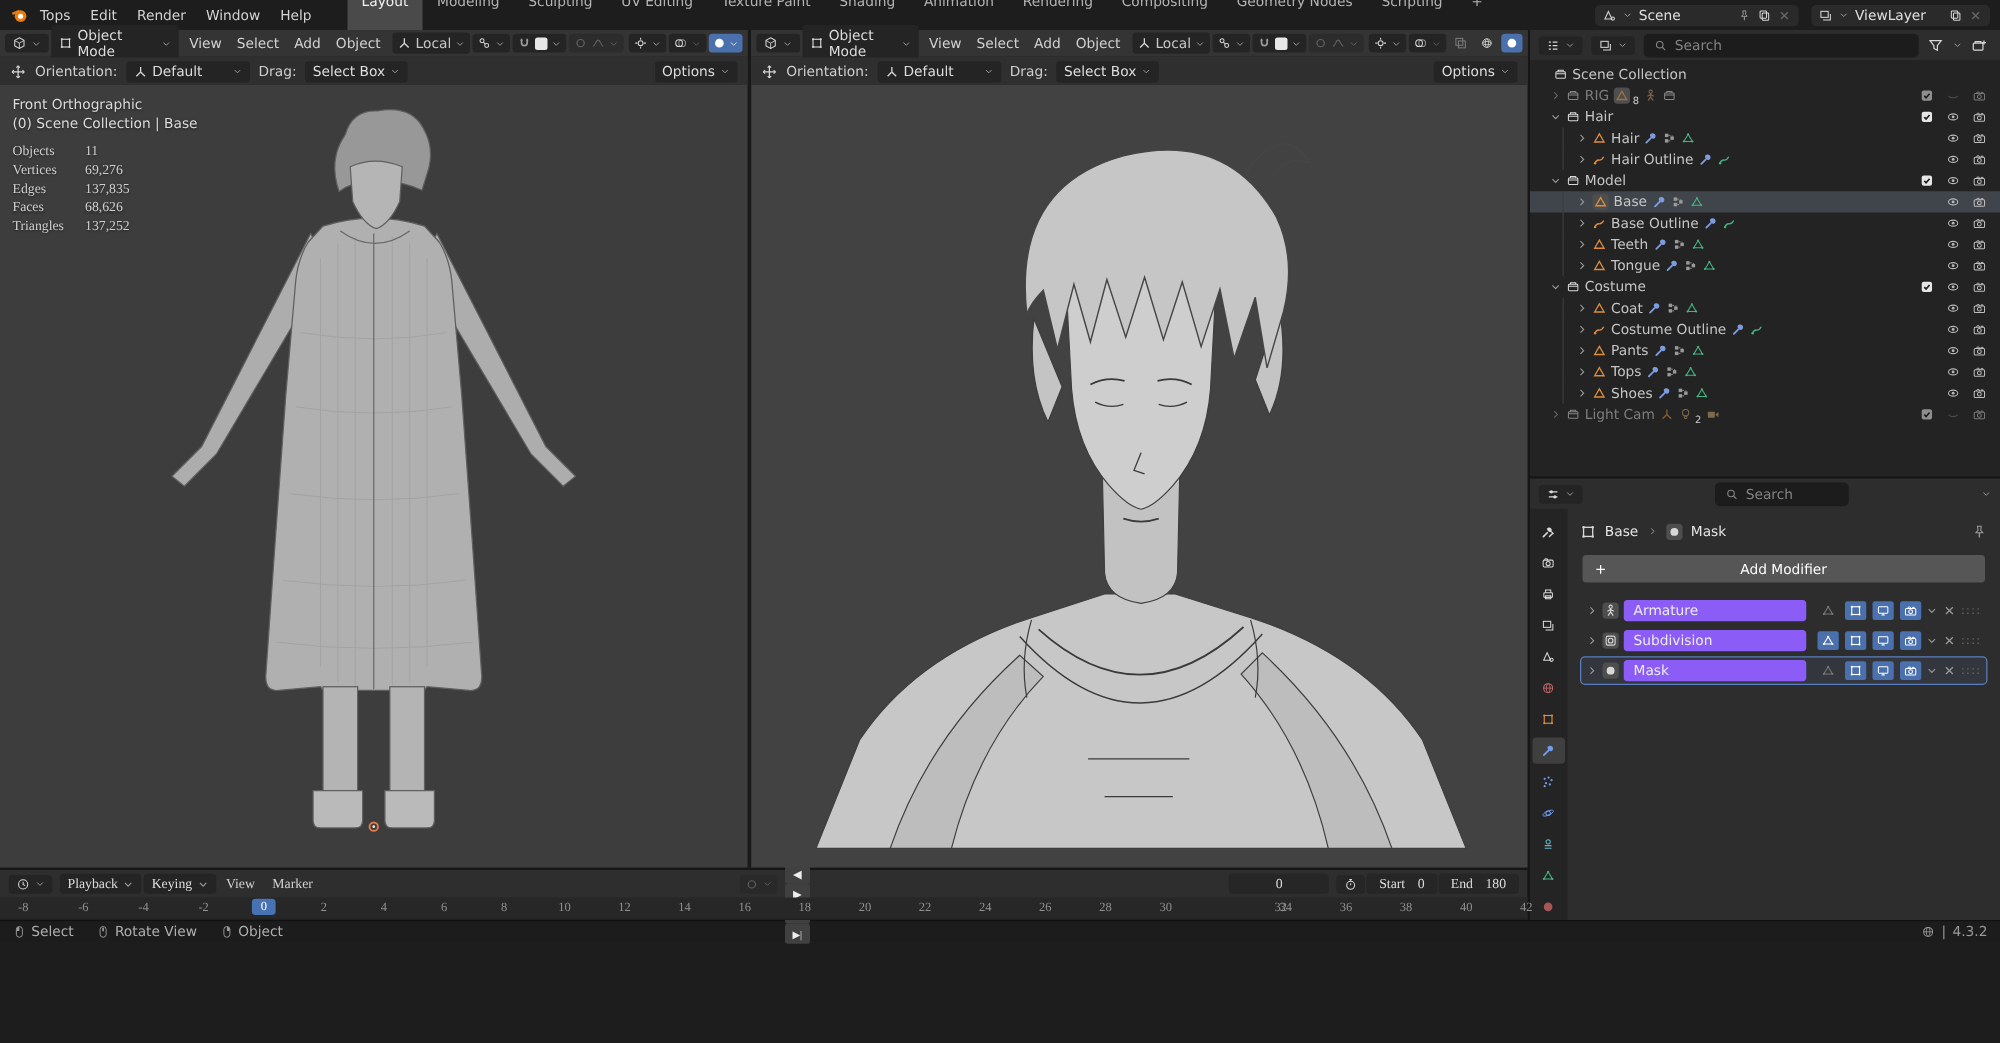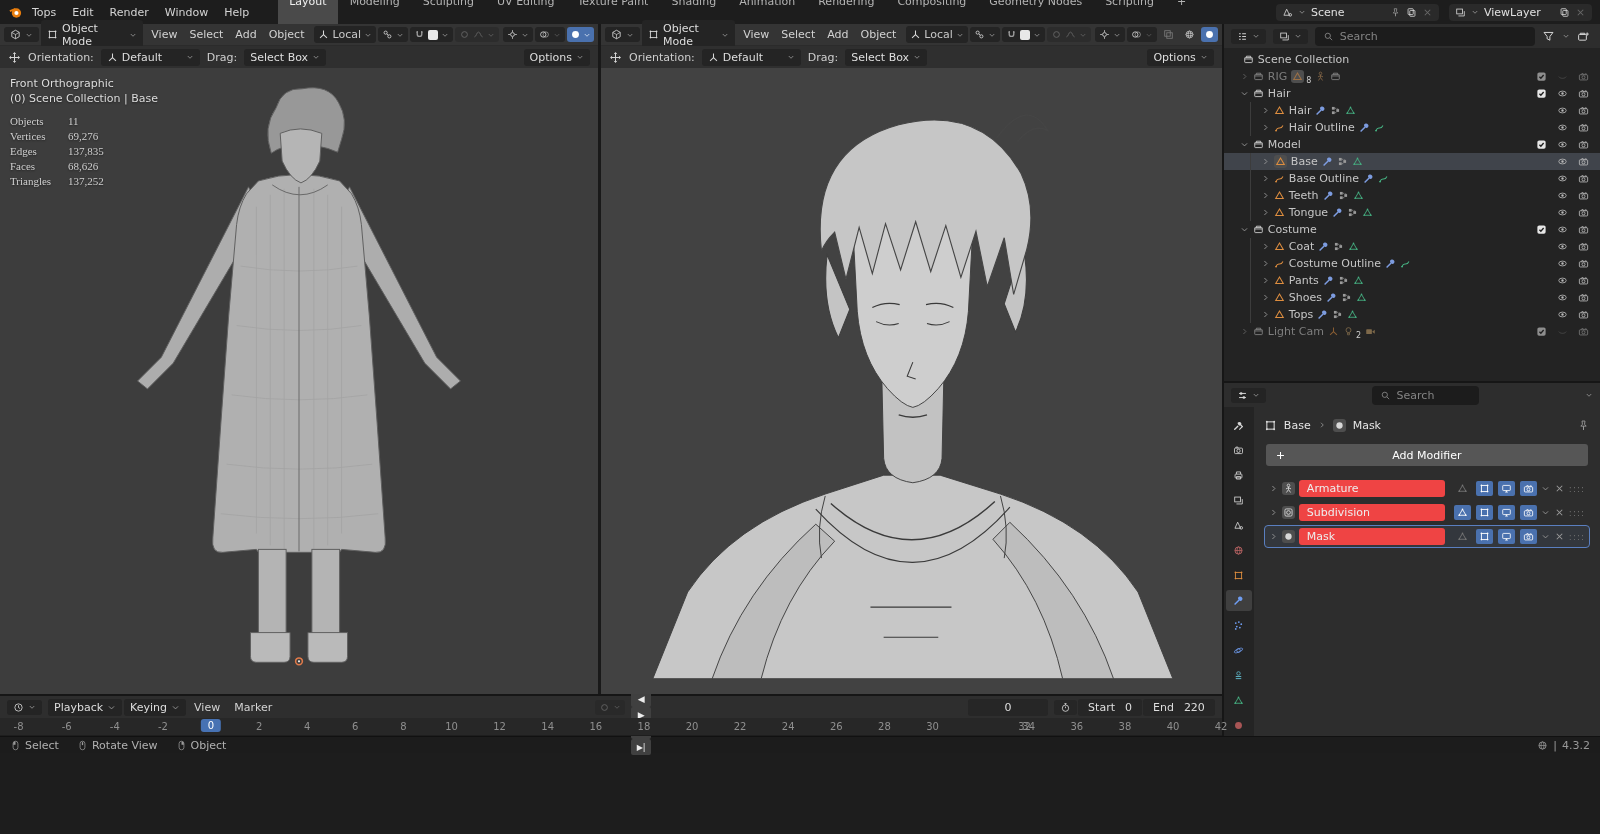--- a/index.html
+++ b/index.html
@@ -64,26 +64,26 @@
   .props-body { flex:1; display:flex; }
   #ptabs { width:30px; background:#242424; display:flex; flex-direction:column; align-items:center; padding-top:8px; gap:4px; }
   .ptab { width:26px; height:21px; display:flex; align-items:center; justify-content:center; border-radius:3px; }
   .ptab.active { background:#3f3f3f; }
   #pmain { flex:1; padding:8px 10px; display:flex; flex-direction:column; gap:7px; }
   .crumb { display:flex; align-items:center; gap:7px; color:#e4e4e4; height:20px; }
   .addmod { height:22px; background:#565656; border-radius:3px; display:flex; align-items:center; justify-content:center; color:#fff; position:relative; margin:2px 2px 4px; }
   .addmod .plus { position:absolute; left:9px; }
   .modrow { height:23px; display:flex; align-items:center; gap:4px; border:1px solid transparent; border-radius:4px; padding:0 4px; }
   .modrow.active { border-color:#5a7fc0; background:#33373d; }
-  .mod-name { width:146px; background:#ef4444; border-radius:3px; padding:2px 8px; color:#ededed; white-space:nowrap; }
+  .mod-name { width:146px; background:#8b5cf6; border-radius:3px; padding:2px 8px; color:#ededed; white-space:nowrap; }
   .mtoggle { width:17px; height:15px; border-radius:2px; display:flex; align-items:center; justify-content:center; color:#777; margin-left:1px; }
   .mtoggle.on { background:#4a71ae; color:#fff; }
   .grip { color:#6d6d6d; letter-spacing:1px; font-size:9px; }
   
-  #timeline { flex:1; background:#2b2b2b; border-top:2px solid #161616; display:flex; flex-direction:column; }
+  #timeline { flex:1; background:#2b2b2b; border-top:2px solid #161616; display:flex; flex-direction:column;font-family:Liberation Serif, serif; }
   .tl-header { height:22px; background:#2e2e2e; display:flex; align-items:center; padding:0 7px; gap:6px; }
   .tbtn { width:20px; height:16px; background:#404040; border-radius:2px; display:flex; align-items:center; justify-content:center; color:#ededed; gap:0; }
   .tl-field { background:#262626; border-radius:3px; padding:2px 10px; color:#dedede; display:flex; gap:10px; align-items:center; }
   .tl-ruler { height:18px; background:#272727; position:relative; border-bottom:1px solid #1e1e1e; }
   .rlabel { position:absolute; top:3px; transform:translateX(-50%); color:#8f8f8f; font-size:10px; }
   .rlabel.current { background:#4772b3; color:#fff; border-radius:3px; padding:1px 7px; top:1px; }
   .tl-tracks { flex:1; position:relative; background:#2b2b2b; overflow:hidden; }
   .gline { position:absolute; top:0; bottom:0; width:1px; background:#313131; }
   .playhead { position:absolute; top:0; bottom:0; width:2px; background:#4a7bc8; }
   .kf { position:absolute; width:8px; height:8px; background:#e9b83a; border:1px solid #8a6d1f; transform:rotate(45deg); }
@@ -776,21 +776,21 @@
             <svg class="ic i11 c-white">
                 <use href="#s-stopwatch"></use>
               </svg>
           </div>
           <div class="tl-field">
             <span>Start</span>
               <span>0</span>
           </div>
           <div class="tl-field">
             <span>End</span>
-              <span>220</span>
+              <span>180</span>
           </div>
         </div>
       </div>
       <div class="tl-ruler" id="tl-ruler">
           <span class="rlabel" style="left: 18.6px;">-8</span>
           <span class="rlabel" style="left: 66.7px;">-6</span>
           <span class="rlabel" style="left: 114.8px;">-4</span>
           <span class="rlabel" style="left: 162.9px;">-2</span>
           <span class="rlabel current" style="left: 211px;">0</span>
           <span class="rlabel" style="left: 259.1px;">2</span>
@@ -1295,21 +1295,21 @@
             </span>
           </div>
           <div class="orow" style="padding-left: 26px;">
             <span class="tree"></span>
             <svg class="ic i9 c-gray">
               <use href="#s-chev-r"></use>
             </svg>
             <svg class="ic i11 c-mesh">
               <use href="#s-mesh"></use>
             </svg>
-            <span class="olabel">Shoes</span>
+            <span class="olabel">Tops</span>
             <svg class="ic i11 c-wrench">
               <use href="#s-wrench"></use>
             </svg>
             <svg class="ic i11 c-gray">
               <use href="#s-vgroup"></use>
             </svg>
             <svg class="ic i11 c-green">
               <use href="#s-datamesh"></use>
             </svg>
             <span class="spacer"></span>
@@ -1325,21 +1325,21 @@
             </span>
           </div>
           <div class="orow" style="padding-left: 26px;">
             <span class="tree"></span>
             <svg class="ic i9 c-gray">
               <use href="#s-chev-r"></use>
             </svg>
             <svg class="ic i11 c-mesh">
               <use href="#s-mesh"></use>
             </svg>
-            <span class="olabel">Tops</span>
+            <span class="olabel">Shoes</span>
             <svg class="ic i11 c-wrench">
               <use href="#s-wrench"></use>
             </svg>
             <svg class="ic i11 c-gray">
               <use href="#s-vgroup"></use>
             </svg>
             <svg class="ic i11 c-green">
               <use href="#s-datamesh"></use>
             </svg>
             <span class="spacer"></span>

